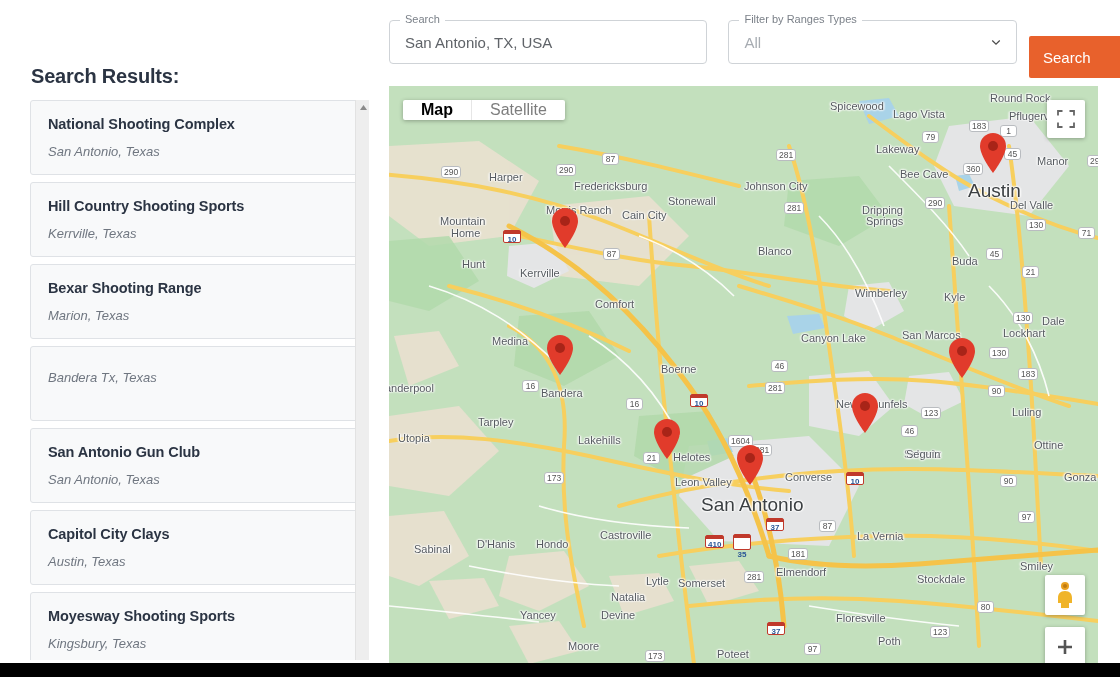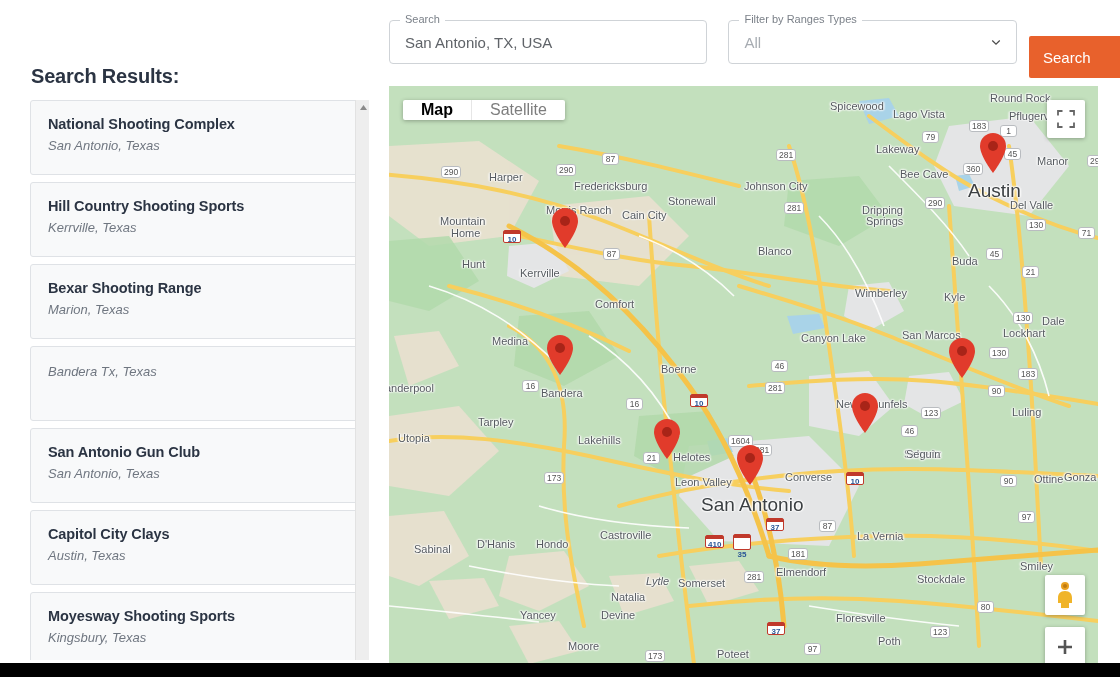--- a/index.html
+++ b/index.html
@@ -49,21 +49,21 @@
     padding: 14px 40px 0 17px;
     cursor: pointer;
   }
   .result-name {
     font-size: 14.5px; font-weight: bold; color: #2b3443;
     line-height: 1.35; letter-spacing: -0.1px;
     white-space: nowrap;
   }
   .result-loc {
     font-size: 13px; font-style: italic; color: #6f7680;
-    margin-top: 3px; white-space: nowrap;
+    margin-top: 9px; white-space: nowrap;
   }
   .chev {
     position: absolute; right: 13px; top: 50%;
     transform: translateY(-50%);
     width: 16px; height: 16px;
   }
   .chev svg { display: block; }
 
   
   .sb-track {
@@ -444,32 +444,32 @@
           <div class="map-label lbl-city" style="left: 272px; top: 277px;">Boerne</div>
           <div class="map-label lbl-city" style="left: 152px; top: 301px;">Bandera</div>
           <div class="map-label lbl-city" style="left: -4px; top: 296px;">anderpool</div>
           <div class="map-label lbl-city" style="left: 89px; top: 330px;">Tarpley</div>
           <div class="map-label lbl-city" style="left: 447px; top: 312px;">New Braunfels</div>
           <div class="map-label lbl-city" style="left: 623px; top: 320px;">Luling</div>
           <div class="map-label lbl-city" style="left: 9px; top: 346px;">Utopia</div>
           <div class="map-label lbl-city" style="left: 189px; top: 348px;">Lakehills</div>
           <div class="map-label lbl-city" style="left: 284px; top: 365px;">Helotes</div>
           <div class="map-label lbl-city" style="left: 515px; top: 362px;">Schertz</div>
-          <div class="map-label lbl-city" style="left: 645px; top: 353px; margin-top: 34px;">Ottine</div>
+          <div class="map-label lbl-city" style="left: 645px; top: 353px;">Ottine</div>
           <div class="map-label lbl-city" style="left: 286px; top: 390px;">Leon Valley</div>
           <div class="map-label lbl-city" style="left: 396px; top: 385px;">Converse</div>
           <div class="map-label lbl-city" style="left: 517px; top: 362px;">Seguin</div>
           <div class="map-label lbl-city" style="left: 675px; top: 385px;">Gonza</div>
           <div class="map-label lbl-major" style="left: 312px; top: 408px;">San Antonio</div>
           <div class="map-label lbl-city" style="left: 468px; top: 444px;">La Vernia</div>
           <div class="map-label lbl-city" style="left: 211px; top: 443px;">Castroville</div>
           <div class="map-label lbl-city" style="left: 147px; top: 452px;">Hondo</div>
           <div class="map-label lbl-city" style="left: 88px; top: 452px;">D'Hanis</div>
           <div class="map-label lbl-city" style="left: 25px; top: 457px;">Sabinal</div>
-          <div class="map-label lbl-city" style="left: 257px; top: 489px; font-style: italic;">Lytle</div>
+          <div class="map-label lbl-city" style="left: 257px; top: 489px;">Lytle</div>
           <div class="map-label lbl-city" style="left: 289px; top: 491px;">Somerset</div>
           <div class="map-label lbl-city" style="left: 387px; top: 480px;">Elmendorf</div>
           <div class="map-label lbl-city" style="left: 528px; top: 487px; text-align: center;">Stockdale</div>
           <div class="map-label lbl-city" style="left: 631px; top: 474px;">Smiley</div>
           <div class="map-label lbl-city" style="left: 222px; top: 505px;">Natalia</div>
           <div class="map-label lbl-city" style="left: 131px; top: 523px;">Yancey</div>
           <div class="map-label lbl-city" style="left: 212px; top: 523px;">Devine</div>
           <div class="map-label lbl-city" style="left: 447px; top: 526px;">Floresville</div>
           <div class="map-label lbl-city" style="left: 179px; top: 554px;">Moore</div>
           <div class="map-label lbl-city" style="left: 328px; top: 562px;">Poteet</div>

